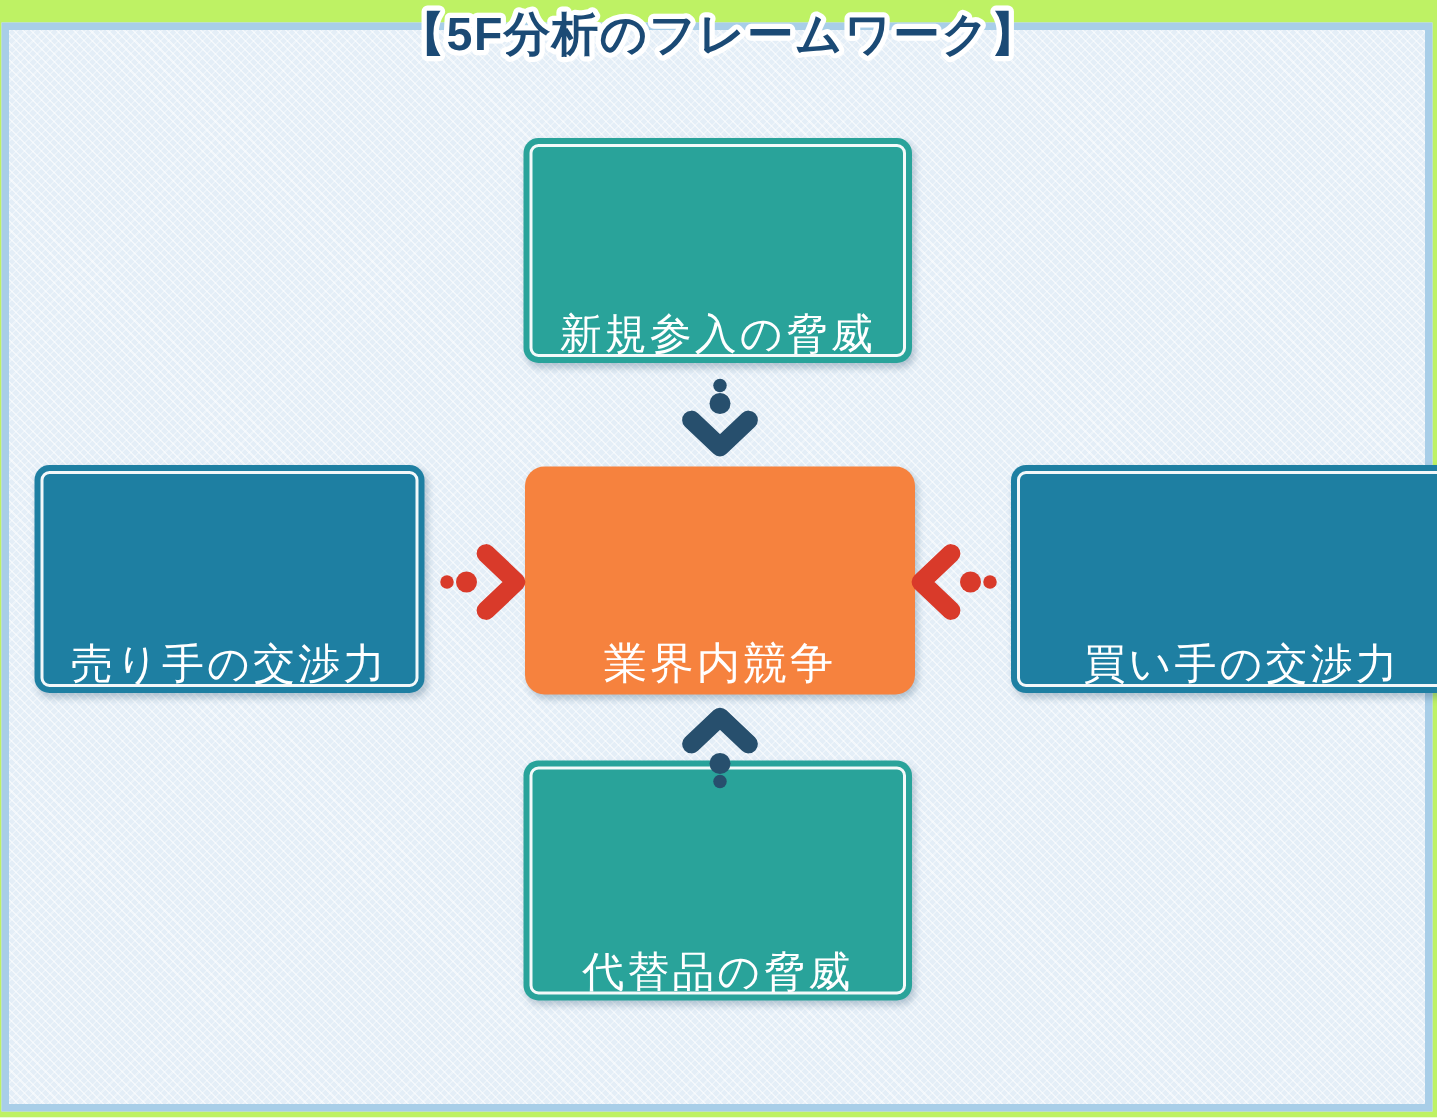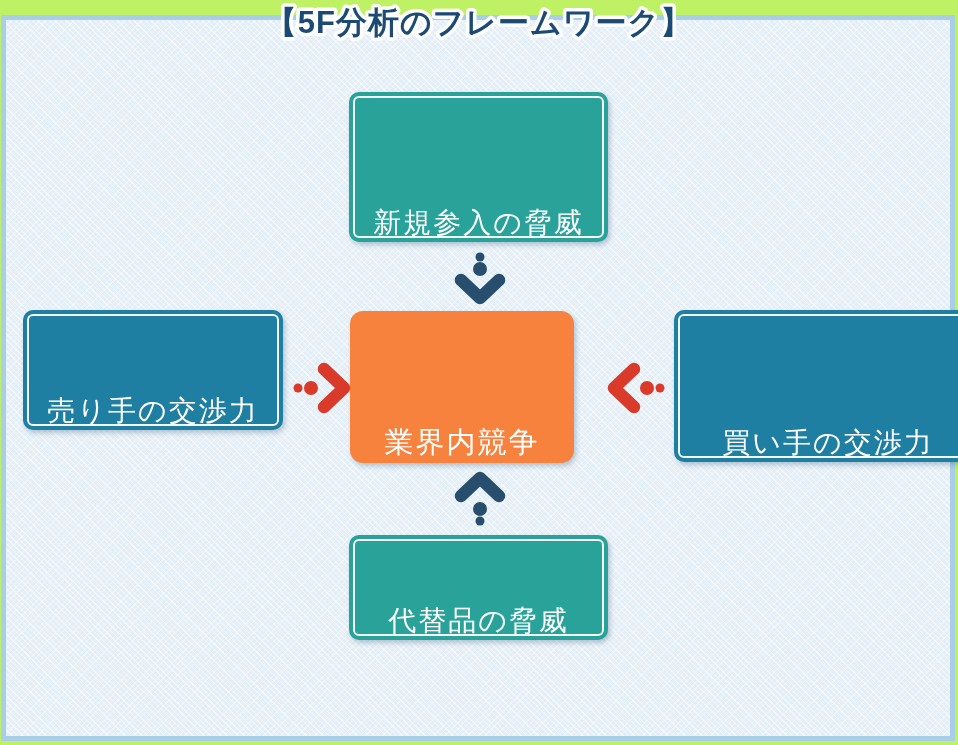--- a/index.html
+++ b/index.html
@@ -55,25 +55,25 @@
   }
   .box.inner-border::before {
     content: "";
     position: absolute;
     inset: 4px;
     border: 2px solid rgba(255,255,255,0.95);
     border-radius: 6px;
     pointer-events: none;
   }
   .box-top    { left: 349px; top:  92px; width: 259px; height: 150px; background: var(--teal_box, #29a39a); }
-  .box-bottom { left: 349px; top: 535px; width: 259px; height: 105px; background: var(--teal_box, #29a39a); }
-  .box-left   { left:  23px; top: 310px; width: 260px; height: 120px; background: var(--blue_box, #1e7fa2); }
+  .box-bottom { left: 349px; top: 507px; width: 259px; height: 160px; background: var(--teal_box, #29a39a); }
+  .box-left   { left:  23px; top: 310px; width: 260px; height: 152px; background: var(--blue_box, #1e7fa2); }
   .box-right  { left: 674px; top: 310px; width: 308px; height: 152px; background: var(--blue_box, #1e7fa2); }
   .box-center {
-    left: 350px; top: 311px; width: 224px; height: 152px;
+    left: 350px; top: 311px; width: 260px; height: 152px;
     background: var(--orange_box, #f6823e);
     border-radius: 13px;
     font-size: 29px;
   }
   .arrow { position: absolute; z-index: 3; }
   .arrow path   { fill: none; stroke-width: 12.5; stroke-linecap: round; stroke-linejoin: round; }
   .arrow-down   { left: 452px; top: 250px; }
   .arrow-up     { left: 452px; top: 468px; }
   .arrow-rightw { left: 291px; top: 361px; }
   .arrow-leftw  { left: 603px; top: 361px; }

